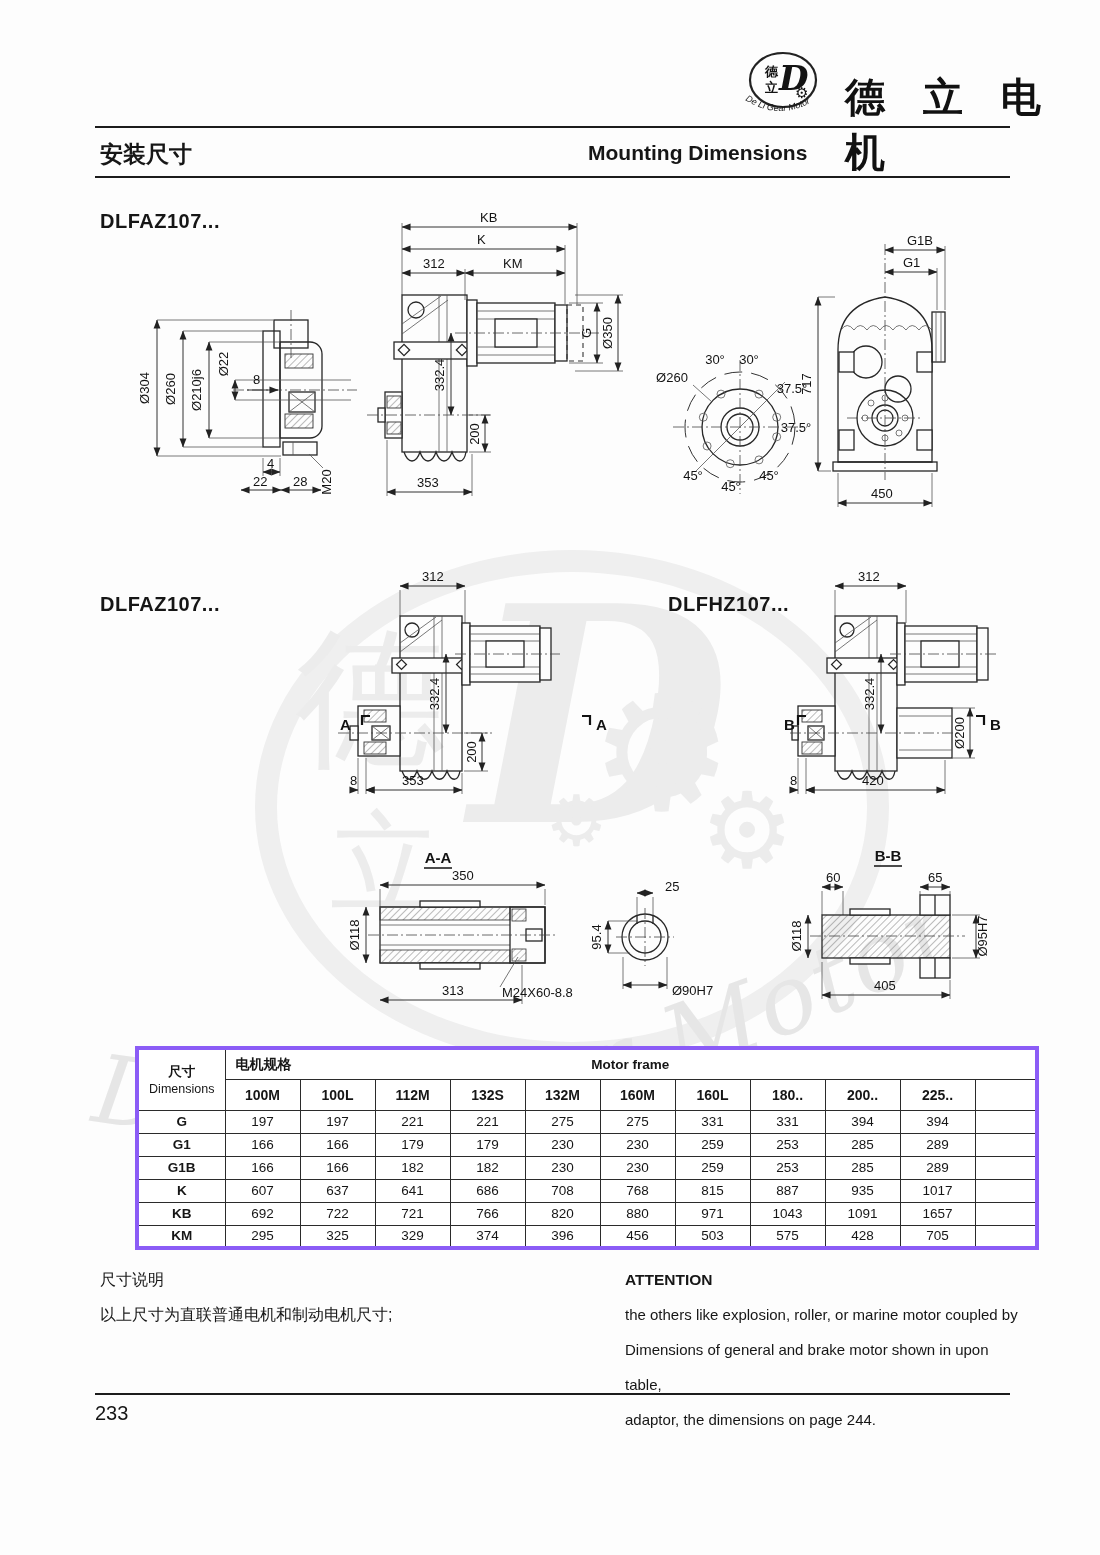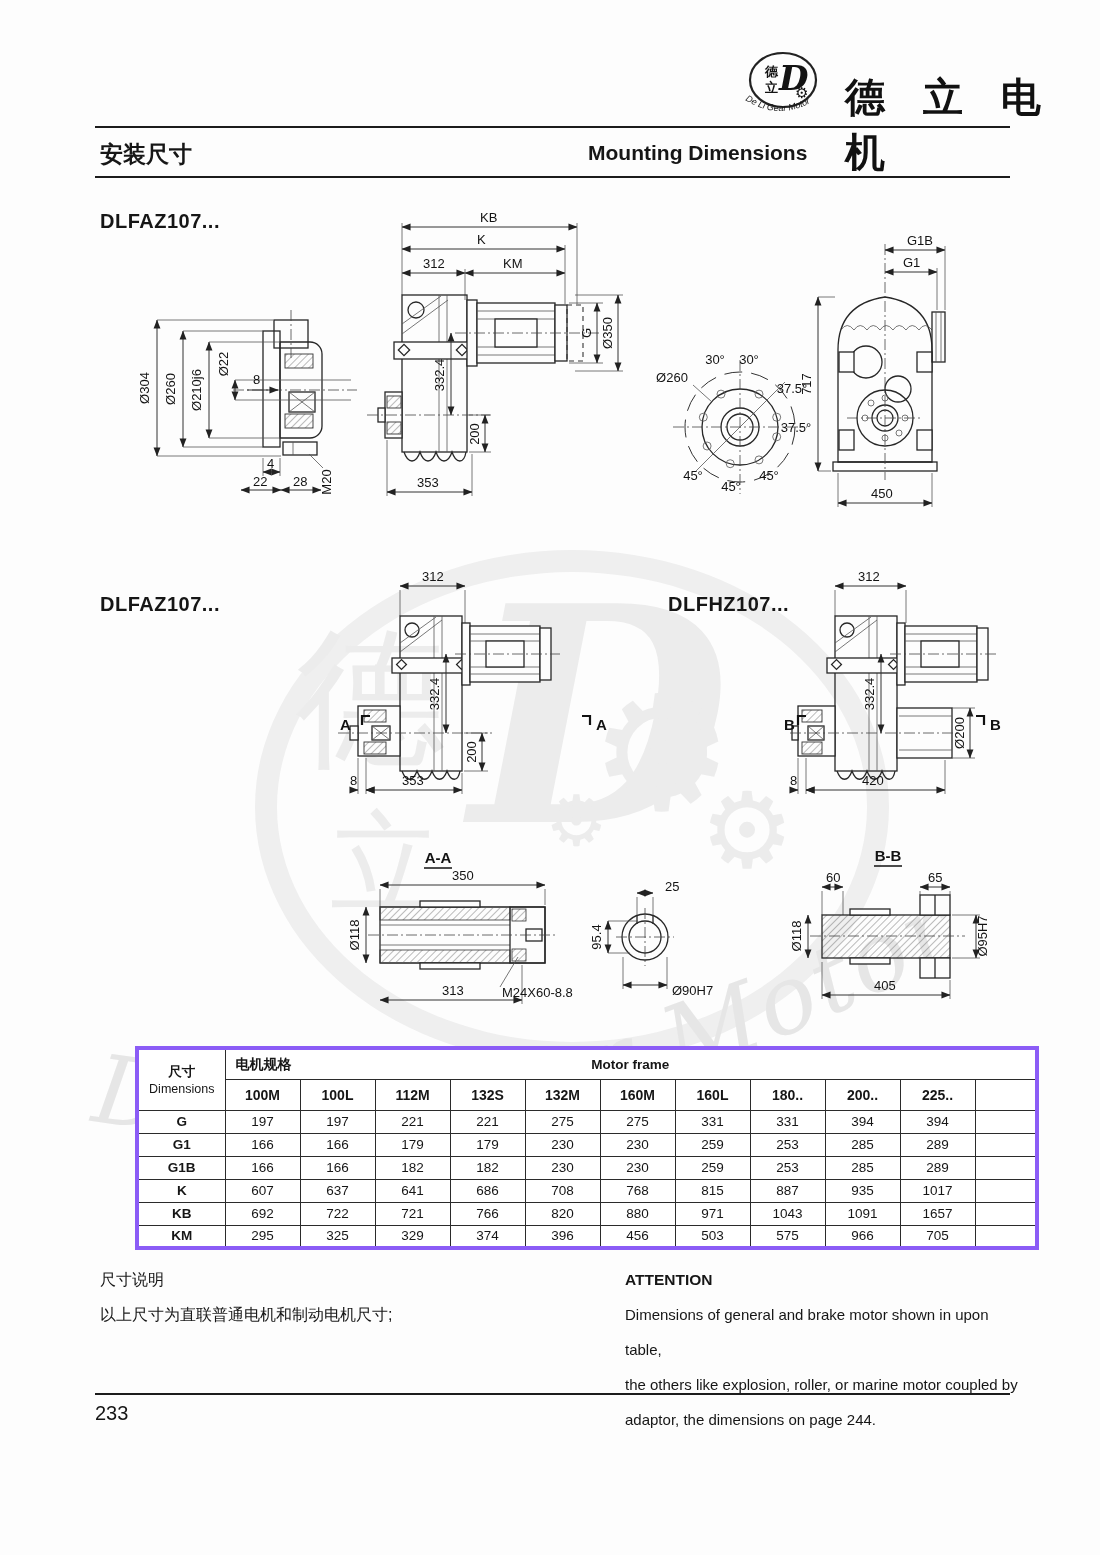--- a/index.html
+++ b/index.html
@@ -586,34 +586,34 @@
         <tr>
           <td class="rowname">KM</td>
           <td>295</td>
           <td>325</td>
           <td>329</td>
           <td>374</td>
           <td>396</td>
           <td>456</td>
           <td>503</td>
           <td>575</td>
-          <td>966</td>
+          <td>428</td>
           <td>705</td>
           <td></td>
         </tr>
       </tbody>
   </table>
 
   <div class="abs notes-cn" style="left:100px; top:1262px; width:500px; z-index:2;">
     <div>尺寸说明</div>
     <div>以上尺寸为直联普通电机和制动电机尺寸;</div>
   </div>
   <div class="abs notes-en" style="left:625px; top:1262px; width:400px; z-index:2;">
     <div class="t">ATTENTION</div>
+    <div>the others like explosion, roller, or marine motor coupled by</div>
     <div>Dimensions of general and brake motor shown in upon table,</div>
-    <div>the others like explosion, roller, or marine motor coupled by</div>
     <div>adaptor, the dimensions on page 244.</div>
   </div>
 
   <div class="rule" style="left:95px; top:1393px; width:915px;"></div>
   <div class="abs pageno" style="left:95px; top:1402px; width:915px; z-index:2;">233</div>
 
 </div>
 
 </body></html>

